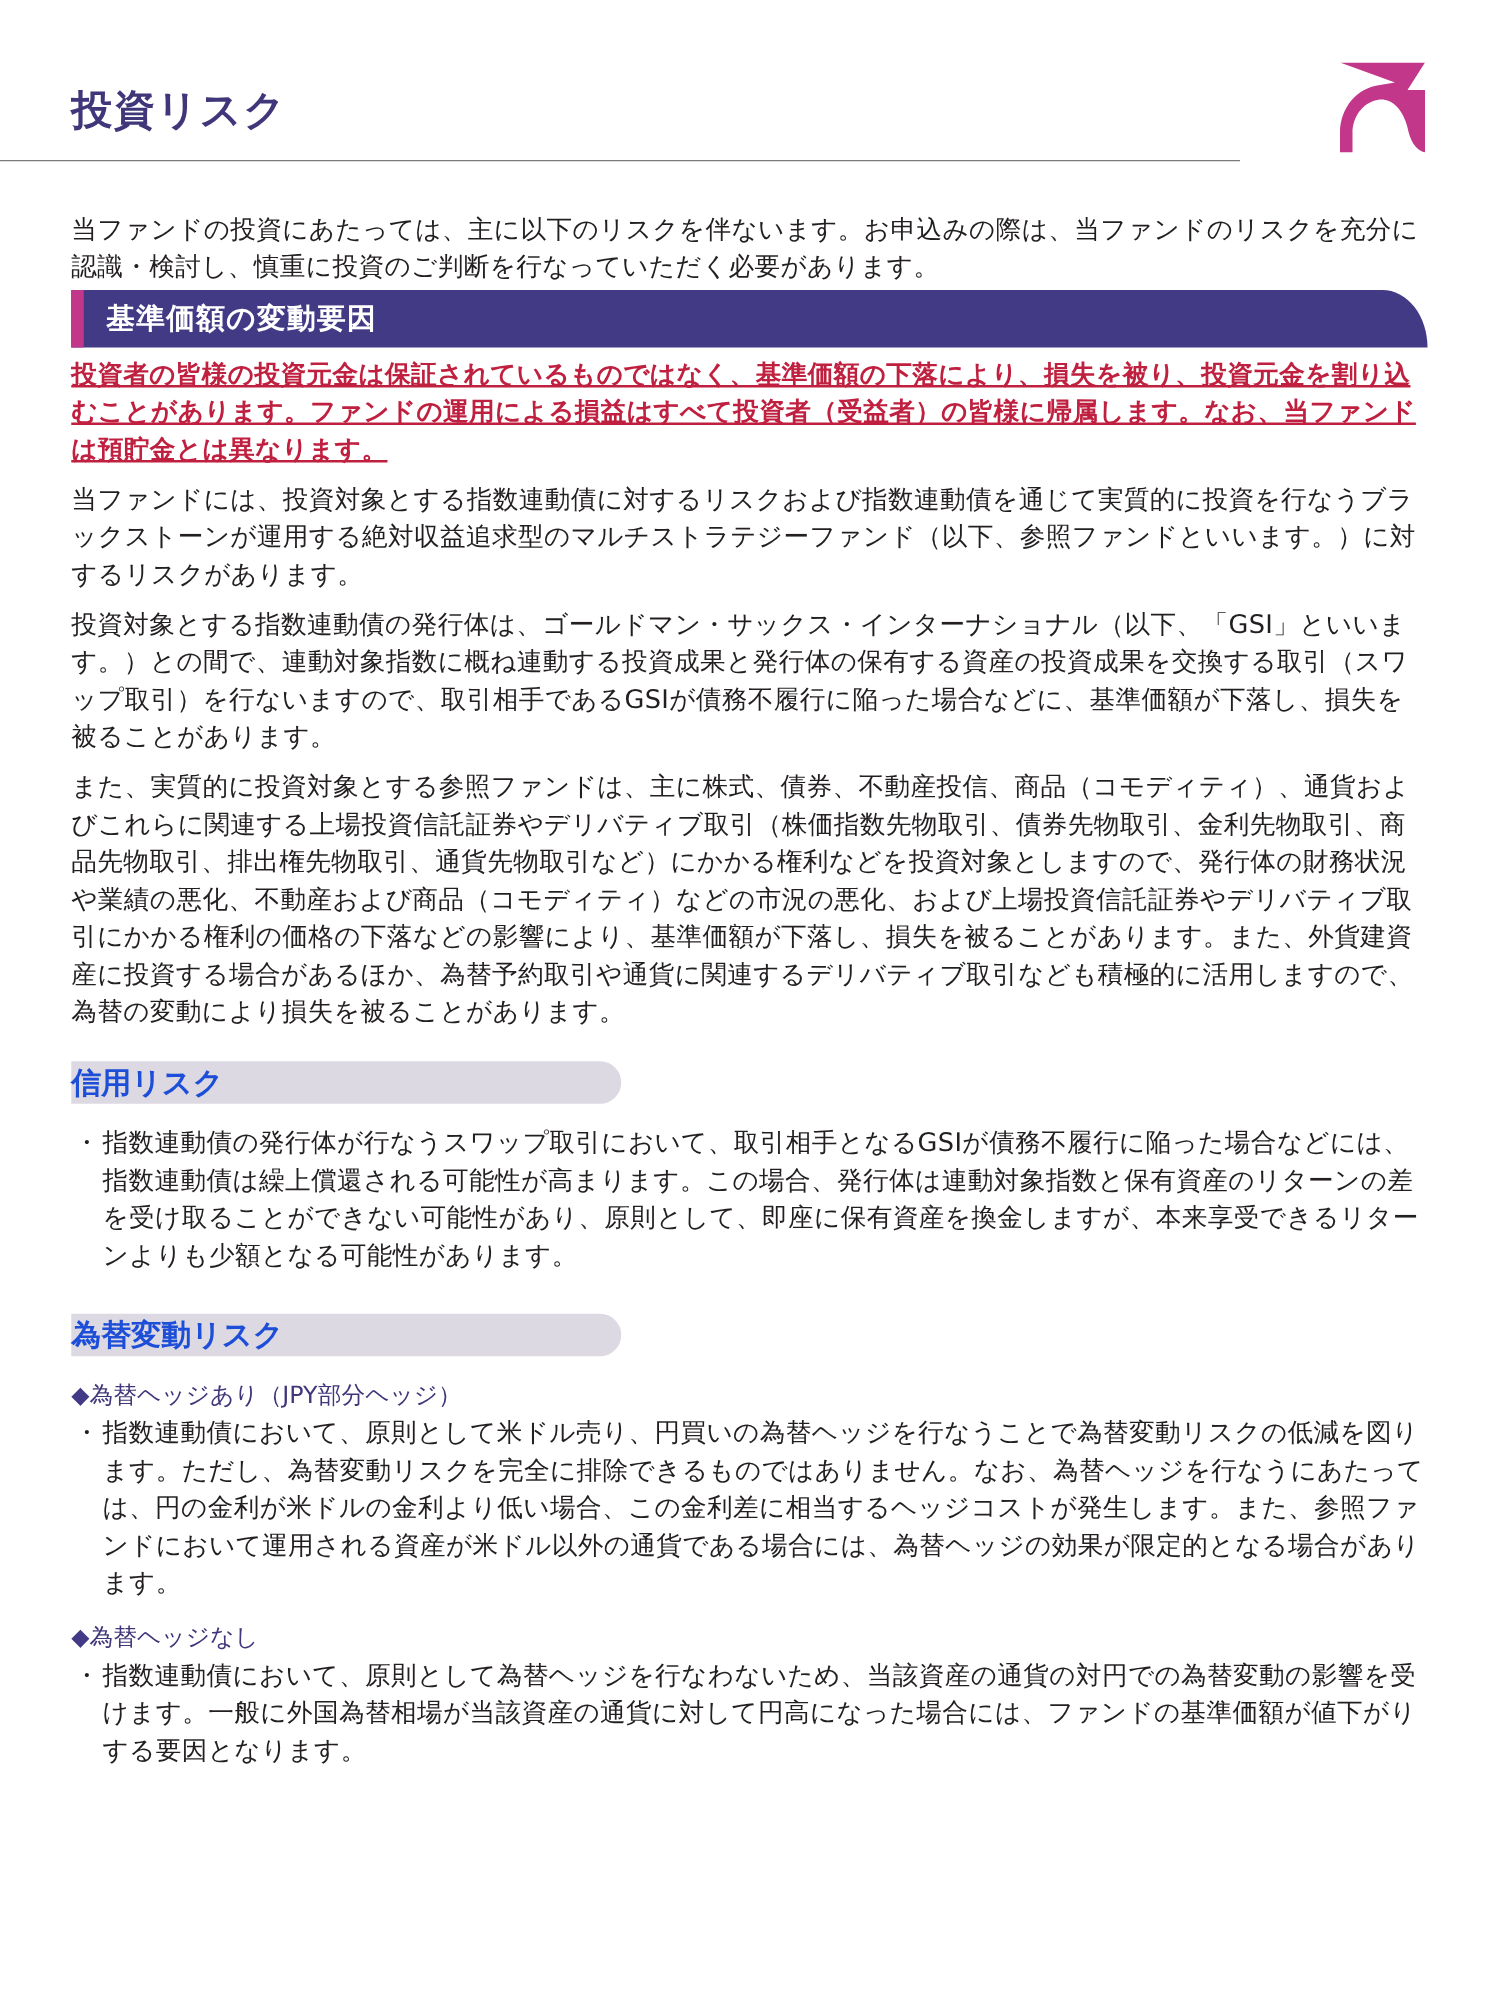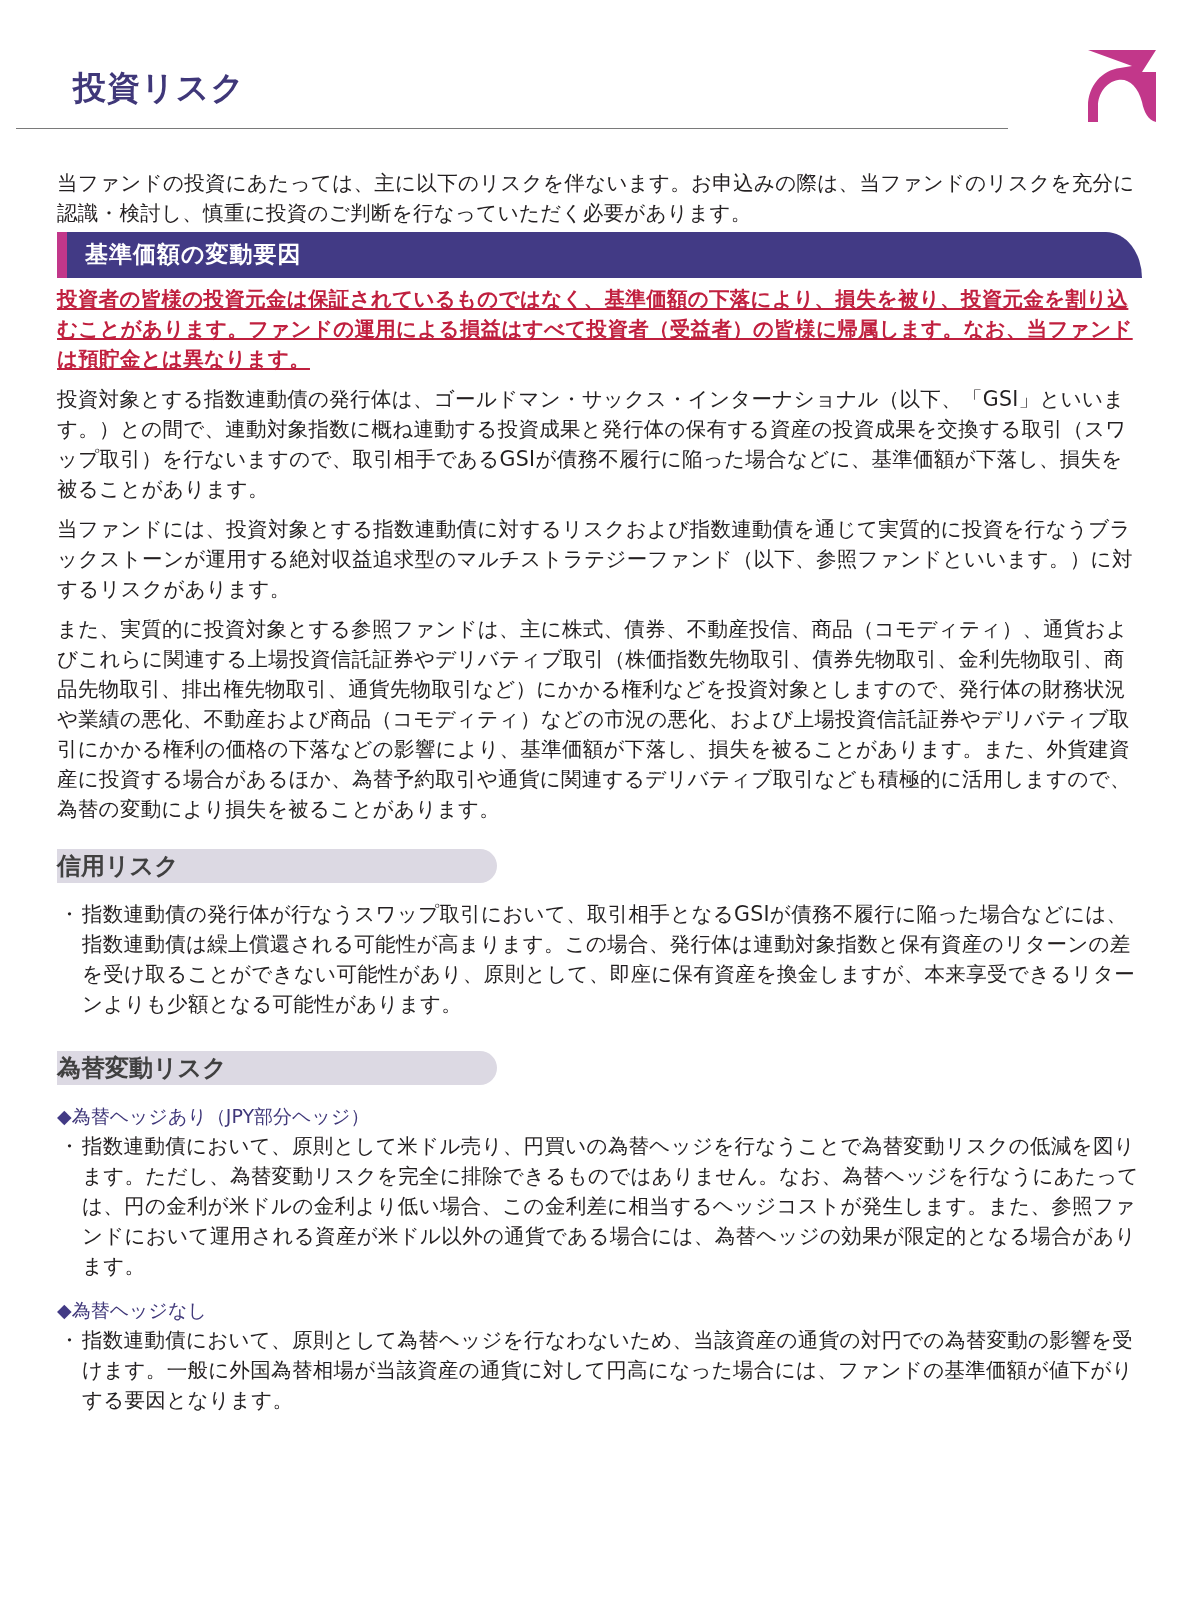--- a/index.html
+++ b/index.html
@@ -1,21 +1,21 @@
 <!DOCTYPE html>
 <html><head>
 <meta charset="utf-8">
 <style>
   html, body { margin: 0; padding: 0; background: #ffffff; }
   body {
     width: 1200px; height: 1610px; position: relative; overflow: hidden;
     font-family: "DejaVu Sans", "Liberation Sans", sans-serif;
     color: #231f20;
   }
-  .header { position: absolute; left: 16px; top: 0; width: 992px; height: 128px; border-bottom: 1.5px solid #7a7a7a; }
+  .header { position: absolute; left: 0; top: 0; width: 992px; height: 128px; border-bottom: 1.5px solid #7a7a7a; }
   .page-title {
     position: absolute; left: 57px; top: 66px;
     font-size: 33px; font-weight: bold; color: #3f3779; letter-spacing: 1px;
   }
   .logo { position: absolute; left: 1072px; top: 50px; width: 68px; height: 72px; }
 
   .content { position: absolute; left: 57px; top: 168px; width: 1085px; }
   .p { font-size: 20.5px; line-height: 30px; margin: 0; letter-spacing: 0.3px; }
   .intro { margin-bottom: 4px; }
 
@@ -25,21 +25,21 @@
   }
   .section-bar .accent { position: absolute; left: 0; top: 0; width: 10px; height: 100%; background: #c2378a; }
   .section-bar .label { position: absolute; left: 28px; top: 7px; font-size: 23px; font-weight: bold; letter-spacing: 1px; }
 
   .warn { color: #c0203f; font-weight: bold; margin-bottom: 10px; text-decoration: underline; }
   .para { margin-bottom: 10px; }
   .para.gap { margin-bottom: 25px; }
 
   .sub-bar {
     height: 34px; width: 440px; background: #dcd9e3; border-radius: 0 17px 17px 0;
-    font-size: 24px; font-weight: bold; line-height: 34px; color: #404040;
+    font-size: 24px; font-weight: bold; line-height: 34px; color: #1d4ed8;
     margin: 4px 0 16px 0; padding-left: 0;
   }
   .bullet { position: relative; padding-left: 25px; font-size: 20.5px; line-height: 30px; letter-spacing: 0.3px; }
   .bullet .dot { position: absolute; left: 2px; top: 0; }
   .diamond-head { font-size: 19px; line-height: 30px; color: #3f3779; margin-top: 6px; }
   .diamond-head .d { color: #423a85; }
   .spacer-lg { height: 28px; }
   .spacer-sm { height: 8px; }
 </style>
 </head>
@@ -54,22 +54,22 @@
 
 <div class="content">
   <p class="p intro">当ファンドの投資にあたっては、主に以下のリスクを伴ないます。お申込みの際は、当ファンドのリスクを充分に認識・検討し、慎重に投資のご判断を行なっていただく必要があります。</p>
 
   <div class="section-bar">
     <div class="accent"></div>
     <div class="label">基準価額の変動要因</div>
   </div>
 
   <p class="p warn">投資者の皆様の投資元金は保証されているものではなく、基準価額の下落により、損失を被り、投資元金を割り込むことがあります。ファンドの運用による損益はすべて投資者（受益者）の皆様に帰属します。なお、当ファンドは預貯金とは異なります。</p>
+  <p class="p para">当ファンドには、投資対象とする指数連動債に対するリスクおよび指数連動債を通じて実質的に投資を行なうブラックストーンが運用する絶対収益追求型のマルチストラテジーファンド（以下、参照ファンドといいます。）に対するリスクがあります。</p>
   <p class="p para">投資対象とする指数連動債の発行体は、ゴールドマン・サックス・インターナショナル（以下、「GSI」といいます。）との間で、連動対象指数に概ね連動する投資成果と発行体の保有する資産の投資成果を交換する取引（スワップ取引）を行ないますので、取引相手であるGSIが債務不履行に陥った場合などに、基準価額が下落し、損失を被ることがあります。</p>
-  <p class="p para">当ファンドには、投資対象とする指数連動債に対するリスクおよび指数連動債を通じて実質的に投資を行なうブラックストーンが運用する絶対収益追求型のマルチストラテジーファンド（以下、参照ファンドといいます。）に対するリスクがあります。</p>
   <p class="p para gap">また、実質的に投資対象とする参照ファンドは、主に株式、債券、不動産投信、商品（コモディティ）、通貨およびこれらに関連する上場投資信託証券やデリバティブ取引（株価指数先物取引、債券先物取引、金利先物取引、商品先物取引、排出権先物取引、通貨先物取引など）にかかる権利などを投資対象としますので、発行体の財務状況や業績の悪化、不動産および商品（コモディティ）などの市況の悪化、および上場投資信託証券やデリバティブ取引にかかる権利の価格の下落などの影響により、基準価額が下落し、損失を被ることがあります。また、外貨建資産に投資する場合があるほか、為替予約取引や通貨に関連するデリバティブ取引なども積極的に活用しますので、為替の変動により損失を被ることがあります。</p>
 
   <div class="sub-bar">信用リスク</div>
   <div class="bullet">
     <span class="dot">・</span>
     <span>指数連動債の発行体が行なうスワップ取引において、取引相手となるGSIが債務不履行に陥った場合などには、指数連動債は繰上償還される可能性が高まります。この場合、発行体は連動対象指数と保有資産のリターンの差を受け取ることができない可能性があり、原則として、即座に保有資産を換金しますが、本来享受できるリターンよりも少額となる可能性があります。</span>
   </div>
 
   <div class="spacer-lg"></div>
 

